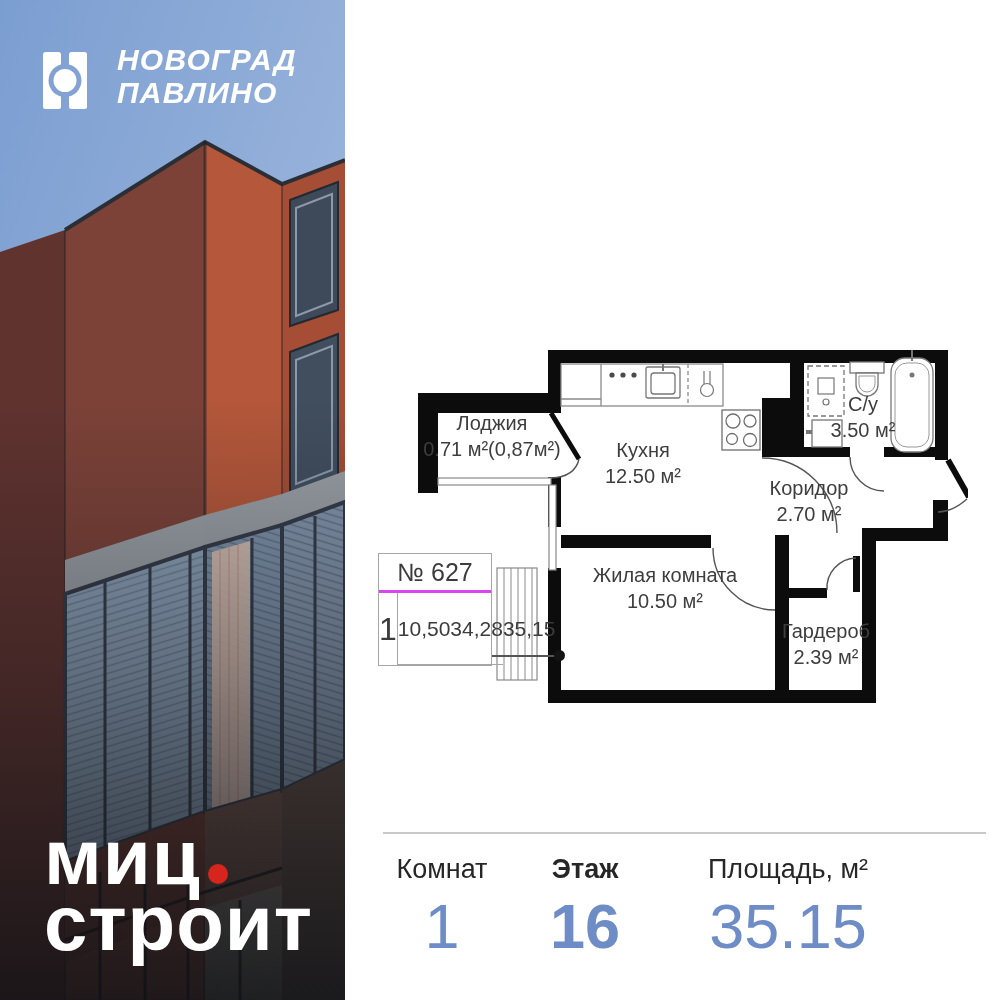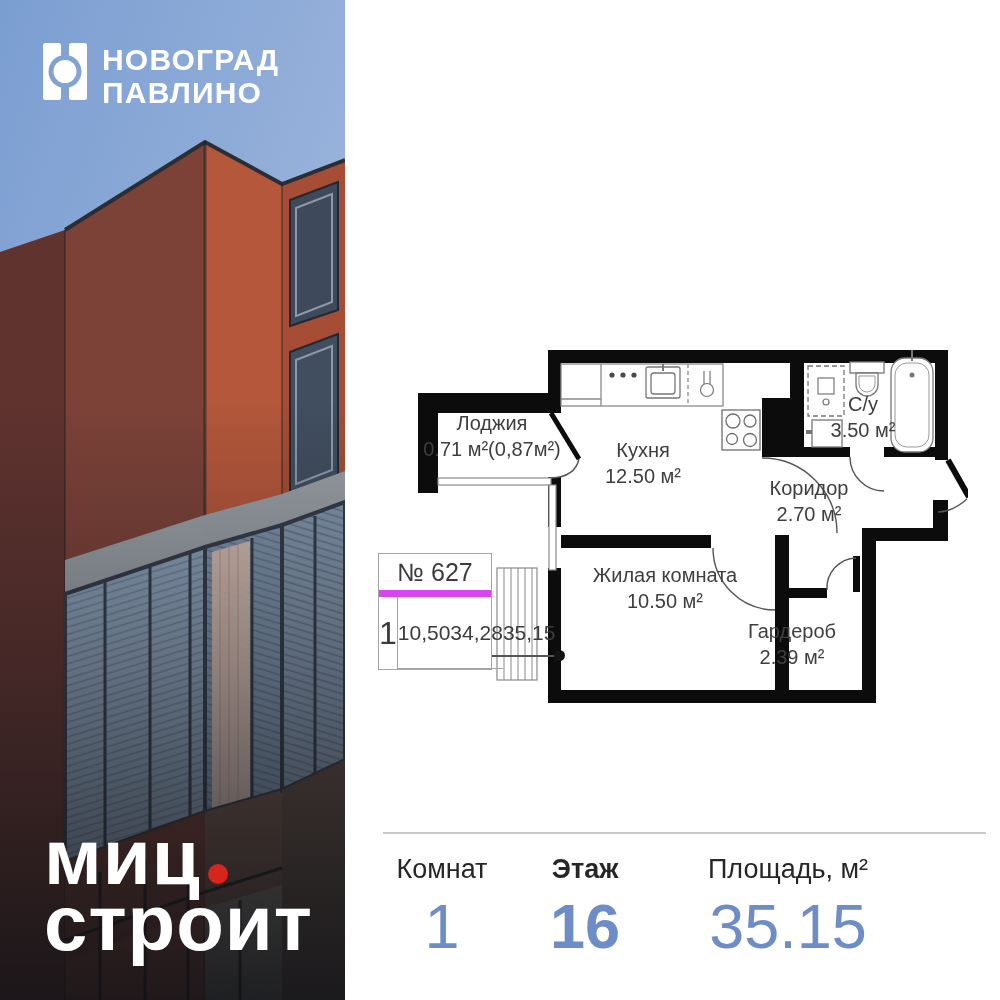--- a/index.html
+++ b/index.html
@@ -4,38 +4,38 @@
 <style>
   html,body{margin:0;padding:0;}
   body{width:1000px;height:1000px;background:#fff;position:relative;overflow:hidden;
        font-family:"Liberation Sans", sans-serif;}
   .abs{position:absolute;}
 
   
   #photo{left:0;top:0;width:345px;height:1000px;}
 
   
-  #logo{left:43px;top:43px;display:flex;gap:15px;align-items:flex-start;color:#fff;}
+  #logo{left:43px;top:43px;display:flex;gap:30px;align-items:flex-end;color:#fff;font-style:italic;}
   #logo .logo-text{font-size:30px;font-weight:600;letter-spacing:1.2px;line-height:33px;}
   .builder-line{left:44px;color:#fff;font-weight:800;font-size:78px;line-height:78px;
                 letter-spacing:1px;white-space:nowrap;}
   #builder-line1{top:818px;}
   #builder-line2{top:884px;text-align:right;}
   .red-dot{display:inline-block;width:20px;height:20px;border-radius:50%;
            background:var(--brand-red,#d7251d);margin-left:7px;}
 
   
   #plan-svg{left:408px;top:338px;}
   .room-label{position:absolute;transform:translate(-50%,-50%);text-align:center;
               color:#3e3e3e;font-size:20px;line-height:26px;white-space:nowrap;}
 
   
   #spec-table{left:378px;top:553px;width:114px;background:#fff;color:#3c3c3c;
               border:1px solid #a5a5a5;box-sizing:border-box;}
-  #spec-header{height:36px;border-bottom:7px solid #d946ef;display:flex;align-items:center;
+  #spec-header{height:36px;border-bottom:3px solid #d946ef;display:flex;align-items:center;
                justify-content:center;font-size:25px;}
   #spec-body{display:flex;height:72px;}
   #spec-rooms{width:48px;border-right:1px solid #a5a5a5;display:flex;align-items:center;
               justify-content:center;font-size:32px;}
   #spec-areas{flex:1;display:flex;flex-direction:row;}
   .spec-area-row{flex:1;display:flex;align-items:center;justify-content:center;
                  font-size:21px;border-bottom:1px solid #a5a5a5;}
   .spec-area-row:last-child{border-bottom:none;}
   #leader-line{left:492px;top:655px;width:64px;height:2px;background:#555;}
   #leader-dot{left:554px;top:650px;width:11px;height:11px;border-radius:50%;background:#131313;}
@@ -270,21 +270,21 @@
   <div>3.50 м²</div>
 </div>
 <div class="room-label abs" style="left:809px;top:501px;">
   <div>Коридор</div>
   <div>2.70 м²</div>
 </div>
 <div class="room-label abs" style="left:665px;top:588px;">
   <div>Жилая комната</div>
   <div>10.50 м²</div>
 </div>
-<div class="room-label abs" style="left:792px;top:644px;">
+<div class="room-label abs" style="left:826px;top:644px;">
   <div>Гардероб</div>
   <div>2.39 м²</div>
 </div>
 
 <div class="abs" id="spec-table">
   <div id="spec-header">№ 627</div>
   <div id="spec-body">
     <div id="spec-rooms">1</div>
     <div id="spec-areas">
       <div class="spec-area-row">10,50</div>

